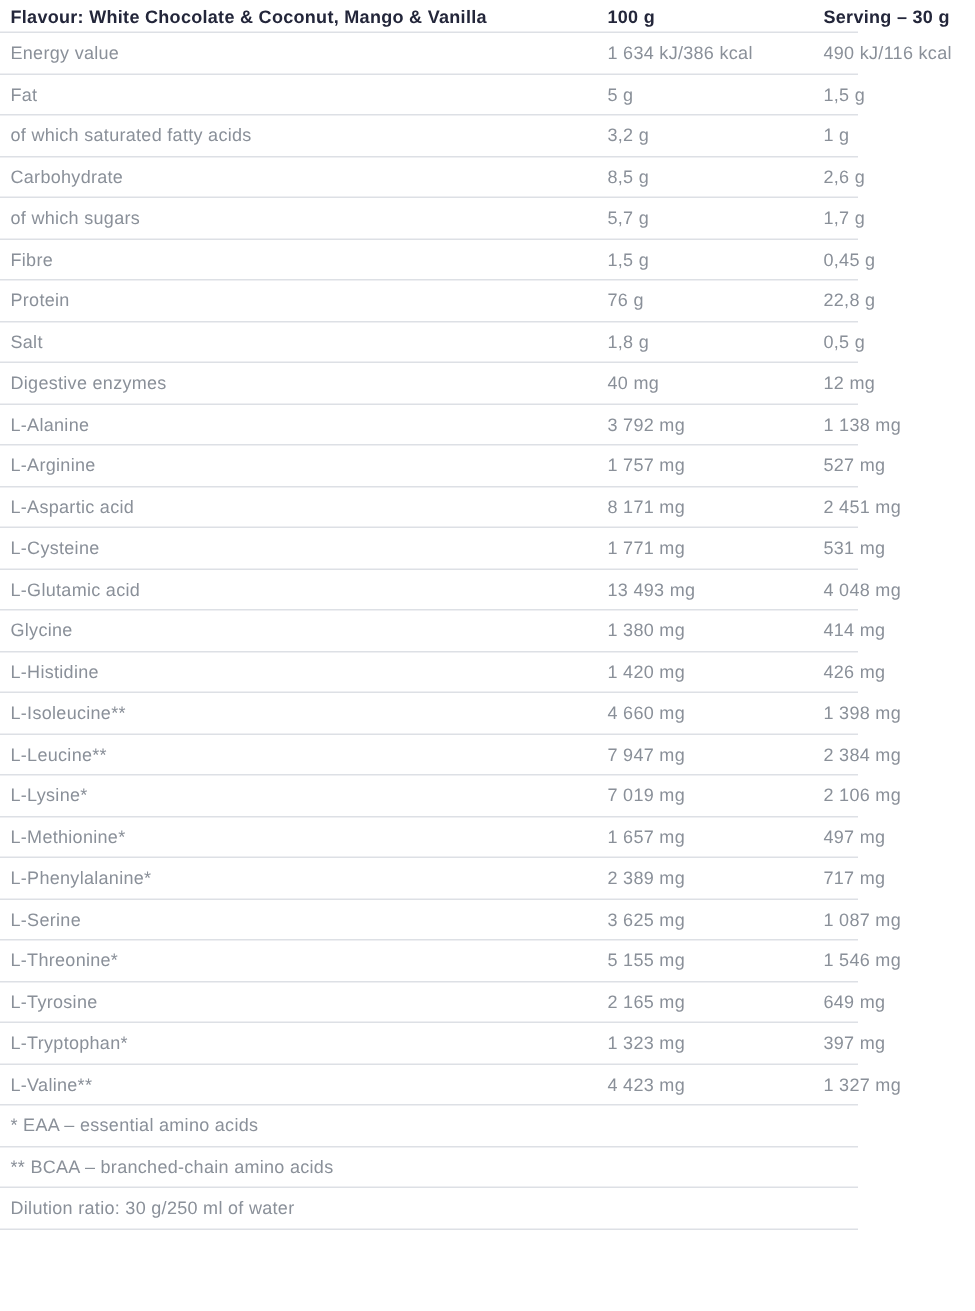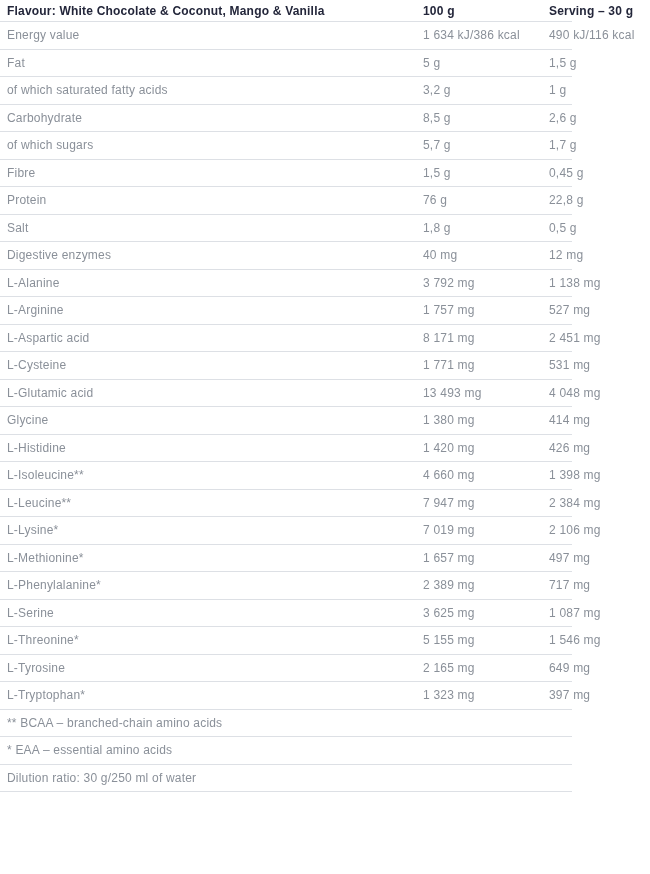--- a/index.html
+++ b/index.html
@@ -31,21 +31,21 @@
   .cell{
     position:absolute;
     top:50%;
     transform:translateY(-50%);
     font-size:12px;
     letter-spacing:0.2px;
     color:var(--body-text);
     white-space:nowrap;
   }
   .c1{left:7px;}
-  .c2{left:405px;margin-left:18px;}
+  .c2{left:405px;}
   .c3{left:549px;}
   .bold{
     color:var(--heading-text);
     font-weight:bold;
   }
 </style>
 </head>
 <body>
 
 <div class="table">
@@ -204,29 +204,34 @@
     <span class="cell c2">2 165 mg</span>
     <span class="cell c3">649 mg</span>
   </div>
 
   <div class="row">
     <span class="cell c1">L-Tryptophan*</span>
     <span class="cell c2">1 323 mg</span>
     <span class="cell c3">397 mg</span>
   </div>
 
+  <div class="row">
+    <span class="cell c1">L-Valine**</span>
+    <span class="cell c2">4 423 mg</span>
+    <span class="cell c3">1 327 mg</span>
+  </div>
 </div>
 
   <div id="footnote-rows">
   <div class="row">
+    <span class="cell c1">* EAA – essential amino acids</span>
+  </div>
+
+  <div class="row">
     <span class="cell c1">** BCAA – branched-chain amino acids</span>
   </div>
 
   <div class="row">
-    <span class="cell c1">* EAA – essential amino acids</span>
-  </div>
-
-  <div class="row">
     <span class="cell c1">Dilution ratio: 30 g/250 ml of water</span>
   </div>
 </div>
 
 </div>
 
 </body></html>

